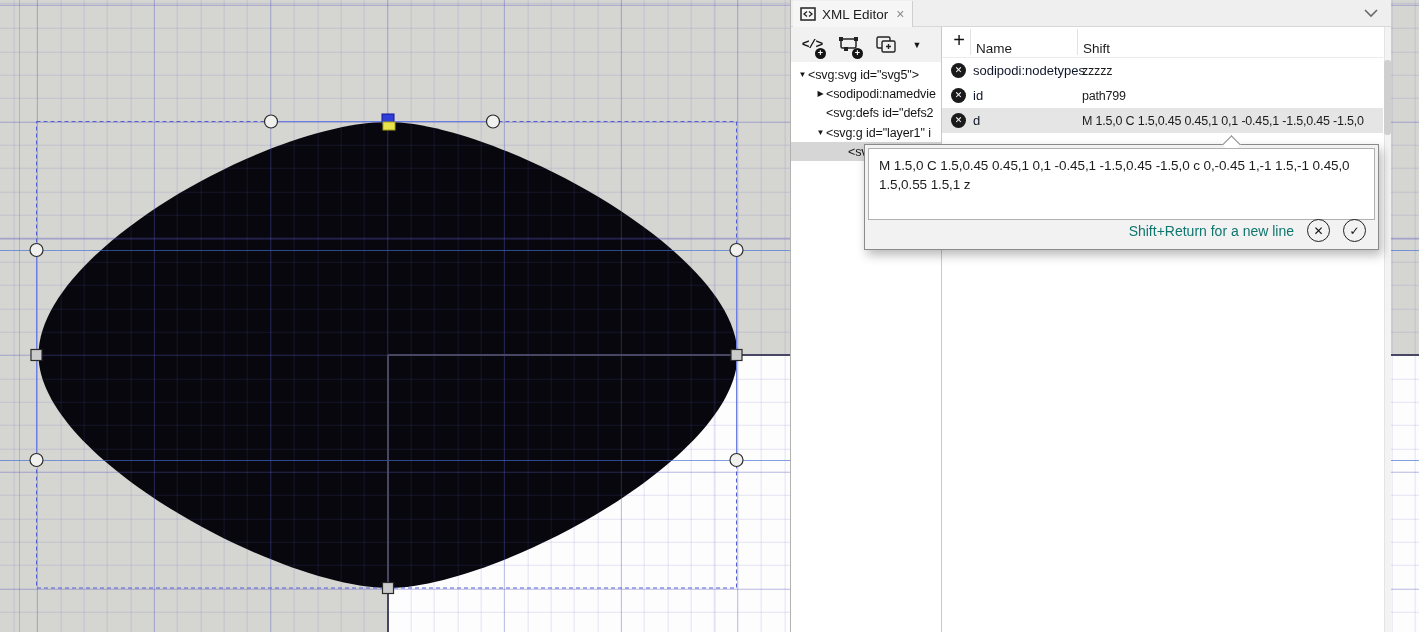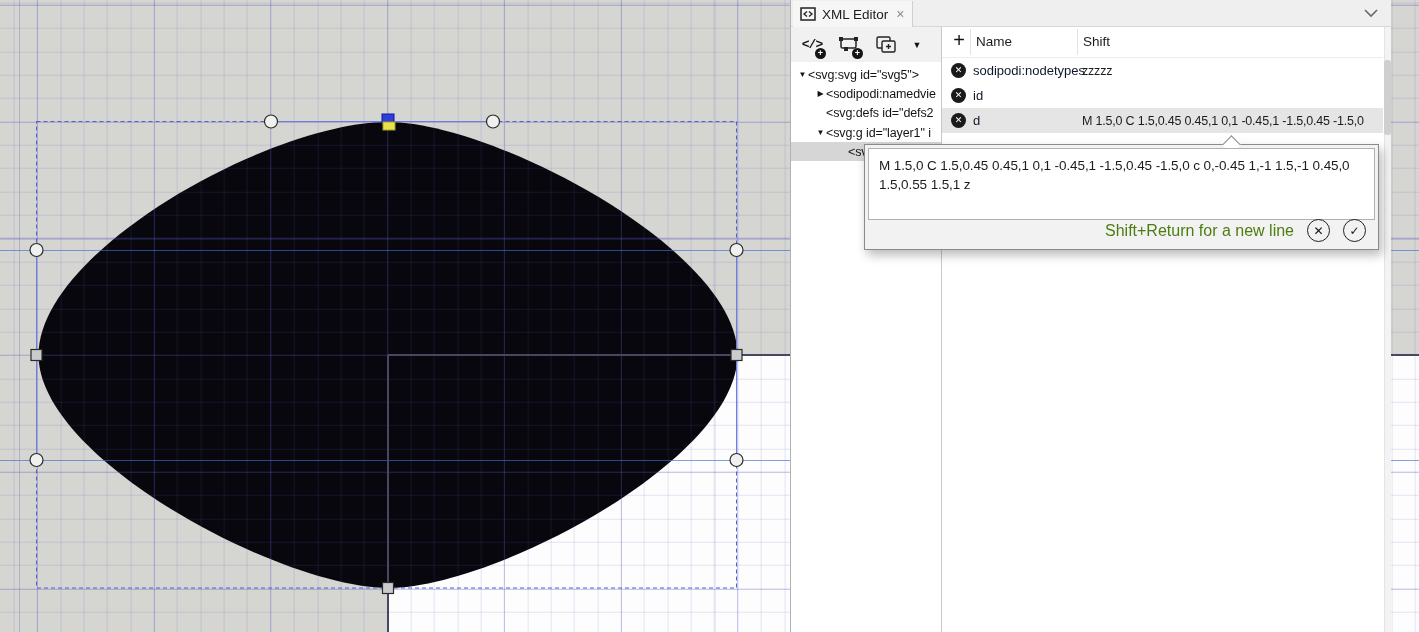--- a/index.html
+++ b/index.html
@@ -38,21 +38,21 @@
   .tbtn{position:relative;display:inline-flex;align-items:center;justify-content:center;width:28px;height:26px;}
   .code-glyph{font-family:"Liberation Mono","DejaVu Sans Mono",monospace;font-weight:bold;font-size:13px;color:#141414;letter-spacing:-1px;}
   .badge{position:absolute;right:0px;bottom:-1px;width:11px;height:11px;border-radius:50%;background:#141414;
     color:#fff;font-size:9px;line-height:11px;text-align:center;font-weight:bold;}
   .drop-glyph{font-size:9px;color:#141414;}
 
   #splitter{left:150px;top:27px;width:1px;height:605px;background:#c9c9c9;z-index:2;}
 
   #attr-header{left:151px;top:27px;width:441px;height:31px;background:#fff;border-bottom:1px solid #ececec;box-sizing:border-box;}
   #attr-add{left:5px;top:2px;font-size:20px;color:#111;width:24px;text-align:center;}
-  .hdr-label{top:7px;font-size:13.5px;color:#1c1c1c;}
+  .hdr-label{top:14px;font-size:13.5px;color:#1c1c1c;}
   #hdr-name{left:34px;} #hdr-value{left:141px;}
   .hdr-sep{top:2px;width:1px;height:26px;background:#e2e2e2;}
   #hdr-sep1{left:28px;} #hdr-sep2{left:135px;}
 
   #attr-rows{left:151px;top:58px;width:441px;}
   .arow{position:relative;height:25px;display:flex;align-items:center;}
   .arow.selected{background:#e5e5e5;}
   .del-btn{position:absolute;left:9px;width:15px;height:15px;border-radius:50%;background:#1a1a1a;color:#fff;
     font-size:9px;font-weight:bold;line-height:15px;text-align:center;}
   .aname{position:absolute;left:31px;font-size:13px;color:#0f172a;white-space:nowrap;}
@@ -69,21 +69,21 @@
   #scroll-thumb{left:593px;top:60px;width:7px;height:75px;background:#cfcfcf;border-radius:3px;}
 
   
   #popup{left:864px;top:144px;width:515px;height:106px;background:#f2f2f2;border:1px solid #8a8a8a;
     box-sizing:border-box;z-index:30;box-shadow:3px 5px 10px rgba(0,0,0,0.28);}
   #popup-notch{position:absolute;left:360px;top:-7px;width:12px;height:12px;background:#fff;
     border-left:1px solid #8a8a8a;border-top:1px solid #8a8a8a;transform:rotate(45deg);}
   #popup-text{position:absolute;left:3px;top:3px;right:3px;height:56px;background:#fff;border:1px solid #b0b0b0;
     padding:7px 10px;font-size:13.5px;letter-spacing:-0.1px;line-height:19px;color:#1c1c1c;box-sizing:content-box;overflow:hidden;}
   #popup-footer{position:absolute;right:12px;bottom:7px;display:flex;align-items:center;gap:13px;}
-  #popup-hint{font-size:16px;color:#4d7c0f;}
+  #popup-hint{font-size:14px;color:#0f766e;}
   .circle-btn{width:23px;height:23px;border-radius:50%;border:1.5px solid #222;color:#111;background:transparent;
     font-size:12px;line-height:23px;text-align:center;box-sizing:border-box;}
 </style>
 </head>
 <body>
 
 <div id="stage">
 
   <div id="page-white" class="abs"></div>
 
@@ -170,20 +170,21 @@
 
     <div id="attr-rows" class="abs">
       <div class="arow">
         <span class="del-btn">✕</span>
         <span class="aname">sodipodi:nodetypes</span>
         <span class="avalue">zzzzz</span>
       </div>
       <div class="arow">
         <span class="del-btn">✕</span>
         <span class="aname">id</span>
+        <span class="avalue">path799</span>
       </div>
       <div class="arow selected">
         <span class="del-btn">✕</span>
         <span class="aname">d</span>
         <span class="avalue">M 1.5,0 C 1.5,0.45 0.45,1 0,1 -0.45,1 -1.5,0.45 -1.5,0 c 0,-0...</span>
       </div>
     </div>
 
     <div id="tree" class="abs">
       <div class="trow" style="padding-left:6px">

